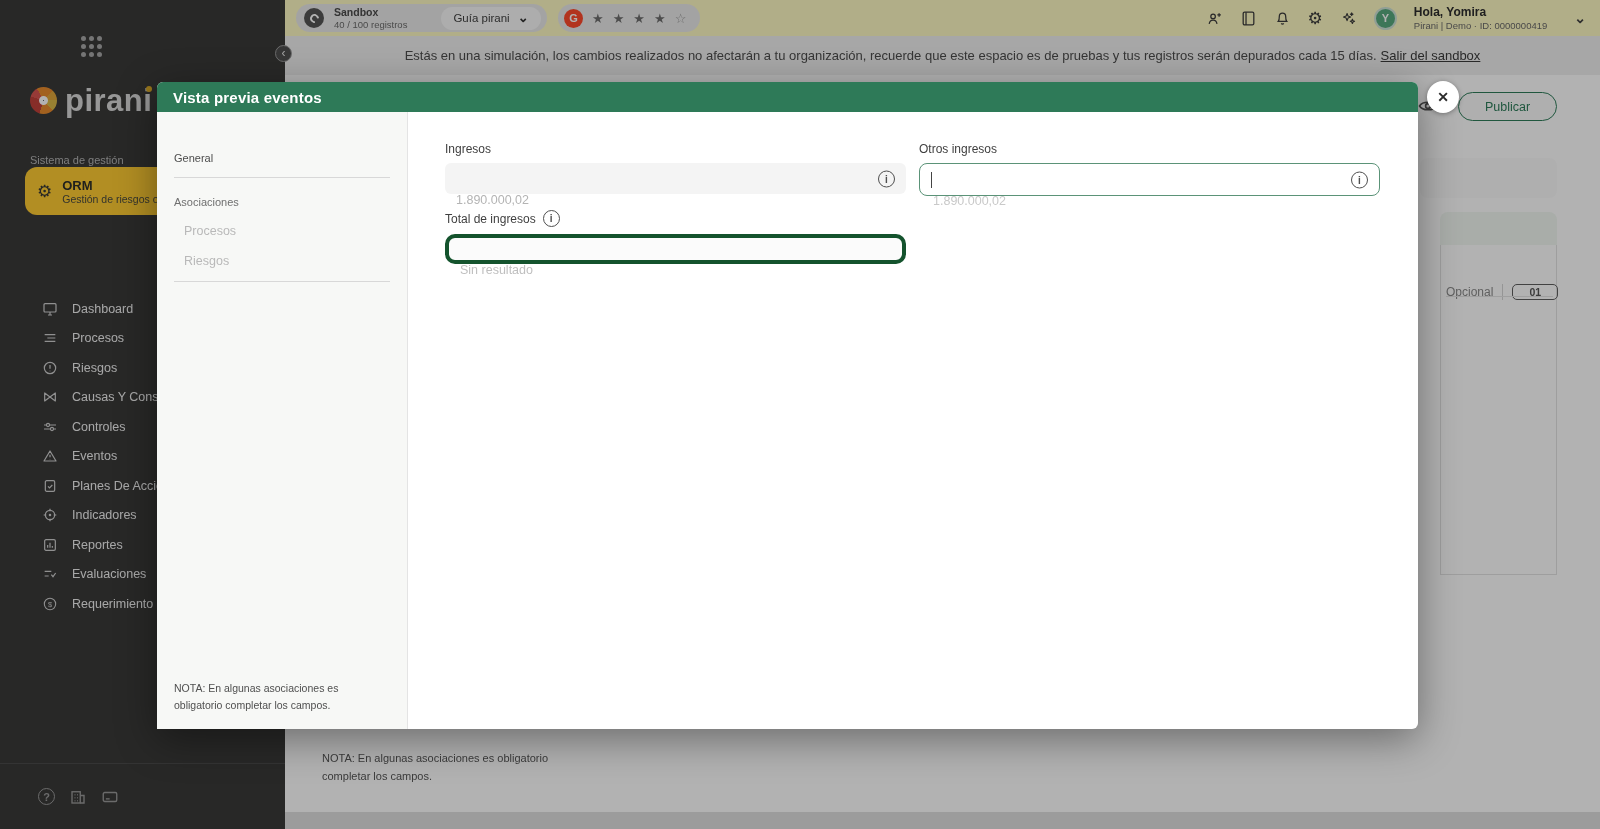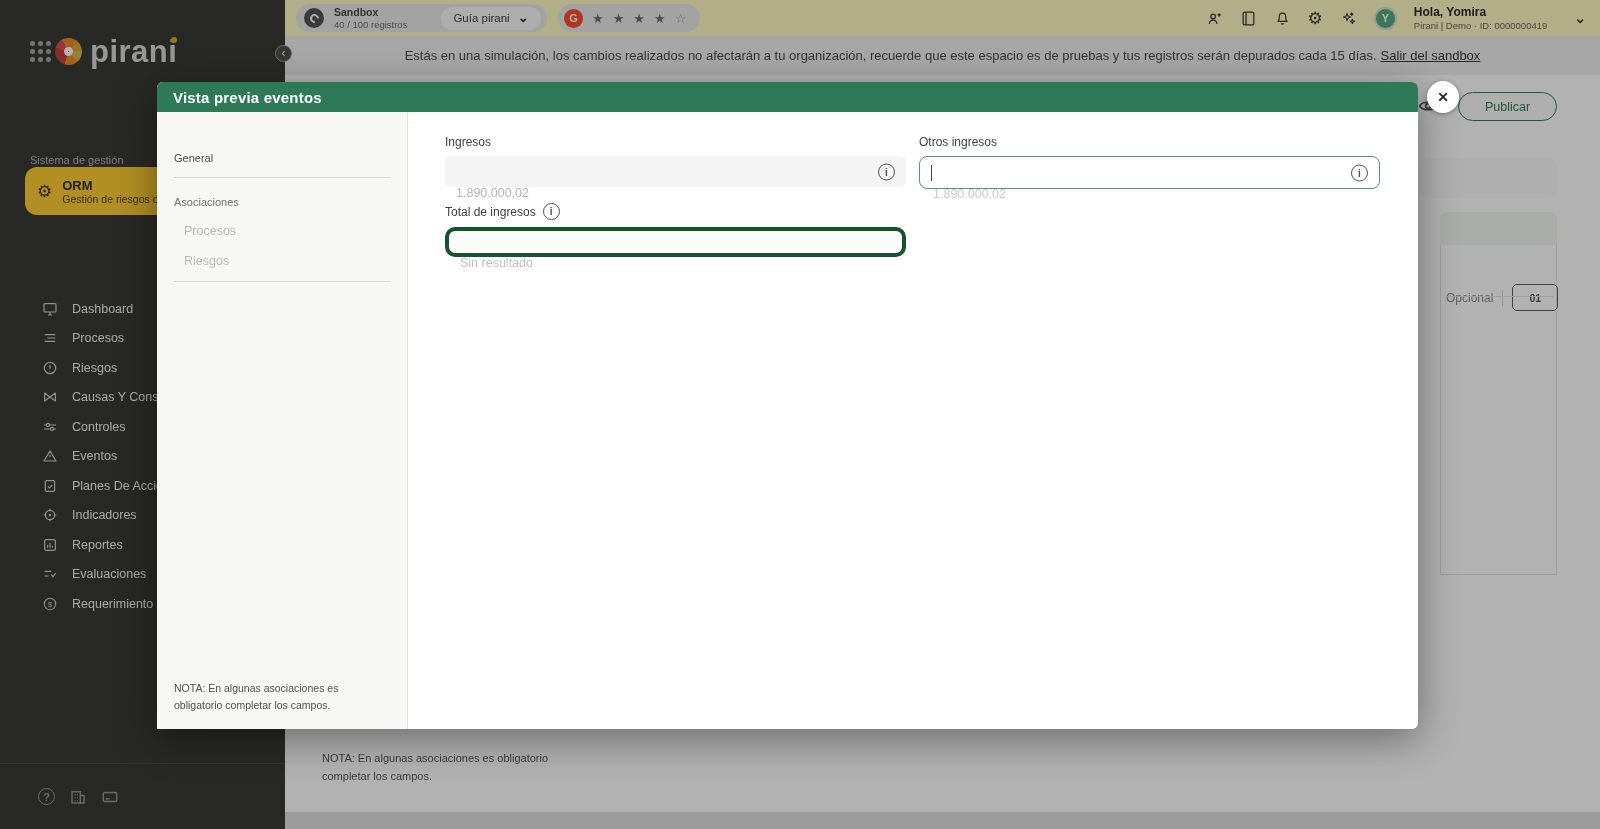--- a/index.html
+++ b/index.html
@@ -5,21 +5,21 @@
   html,body{margin:0;padding:0;background:#888;}
   *{box-sizing:border-box;}
   .stage{position:relative;width:1600px;height:829px;overflow:hidden;
          font-family:"Liberation Sans", sans-serif;background:#ffffff;}
 
   
   .app{position:absolute;inset:0;}
 
   
   .sidebar{position:absolute;left:0;top:0;width:285px;height:829px;background:#3a3a39;}
-  .sidebar-top{position:absolute;left:30px;top:36px;display:flex;align-items:center;gap:4px;}
+  .sidebar-top{position:absolute;left:30px;top:36px;display:flex;align-items:center;gap:28px;flex-direction:column;}
   .dots-grid{display:grid;grid-template-columns:repeat(3,5px);grid-gap:3px;cursor:pointer;}
   .dots-grid i{width:5px;height:5px;border-radius:50%;background:#a8a8a8;display:block;}
   .logo{display:flex;align-items:center;gap:8px;}
   .logo-ring{width:27px;height:27px;border-radius:50%;display:grid;place-items:center;
              background:conic-gradient(#e98b2d 0 12%, #e0a53a 12% 25%, #d8b948 25% 38%, #e98b2d 38% 55%, #c2413a 55% 80%, #d9534f 80% 92%, #e98b2d 92% 100%);}
   .logo-hole{width:9px;height:9px;border-radius:50%;background:#343433;border:4px solid #ffffff;}
   .logo-text{position:relative;font-size:31px;font-weight:600;letter-spacing:.5px;color:#d8d8d8;line-height:1;}
   .logo-text .idot{position:absolute;right:0px;top:1px;width:6px;height:6px;border-radius:50%;background:#d9a928;}
   .sys-label{position:absolute;left:30px;top:154px;font-size:11px;color:#b5b5b5;}
   .orm-badge{position:absolute;left:25px;top:167px;width:256px;height:48px;border-radius:12px;
@@ -77,21 +77,21 @@
   .eye{position:absolute;left:1418px;top:99px;width:20px;height:14px;color:#555;}
   .publish-btn{position:absolute;left:1458px;top:92px;width:99px;height:29px;border-radius:15px;
                border:1px solid #2e7d5a;background:#fbfbfb;color:#2e7d5a;font-size:12.5px;
                font-family:"Liberation Sans",sans-serif;cursor:pointer;}
   .bg-card-strip{position:absolute;left:1420px;top:158px;width:137px;height:40px;background:#fbfbfb;border-radius:8px;}
   .bg-green-band{position:absolute;left:1440px;top:212px;width:117px;height:33px;background:#f2f8f2;border-radius:8px 8px 0 0;}
   .bg-card{position:absolute;left:1440px;top:245px;width:117px;height:330px;background:#fff;border:1px solid #e2e2e2;border-top:none;}
   .opt-row{position:absolute;left:1446px;top:284px;display:flex;align-items:center;gap:9px;}
   .opt-label{font-size:12px;color:#8a8a8a;}
   .opt-sep{width:1px;height:16px;background:#d6d6d6;}
-  .opt-badge{min-width:22px;height:27px;border:1.5px solid #5f5f5f;border-radius:5px;color:#555;
+  .opt-badge{min-width:22px;height:16px;border:1.5px solid #5f5f5f;border-radius:5px;color:#555;
              font-size:10.5px;font-weight:bold;display:grid;place-items:center;padding:0 16px;}
   .opt-divider{position:absolute;left:1446px;top:296px;width:107px;height:1px;background:#e4e4e4;}
   .bg-bottom-panel{position:absolute;left:300px;top:640px;width:262px;height:102px;background:#fff;border-radius:0 0 8px 8px;}
   .bg-note{position:absolute;left:322px;top:750px;width:250px;font-size:11px;color:#565656;line-height:1.6;}
   .footer-band{position:absolute;left:285px;top:812px;width:1315px;height:17px;background:#e0e0e0;}
 
   
   .overlay{position:absolute;inset:0;background:rgba(0,0,0,0.30);z-index:10;}
 
   
@@ -101,21 +101,21 @@
   .modal-title{color:#fff;font-size:15px;font-weight:bold;letter-spacing:.2px;}
   .modal-body{display:flex;height:617px;}
   .mnav{width:251px;background:#f7f8f6;border-right:1px solid #e4e4e4;position:relative;padding:40px 17px 0 17px;flex:none;}
   .mnav-section{font-size:11px;color:#4d4d4d;}
   .mnav-selected{margin-top:11px;height:26px;line-height:26px;background:#e9f1eb;border-radius:3px;
                  color:#2f8f63;font-size:12.5px;padding-left:10px;cursor:pointer;}
   .mnav-div{margin-top:13px;height:1px;background:#d8d8d8;}
   .mnav-section.assoc{margin-top:18px;color:#6f6f6f;}
   .mnav-item{margin-top:16px;font-size:12.5px;color:#b9b9b9;padding-left:10px;cursor:pointer;}
   .mnav-note{position:absolute;left:17px;right:22px;bottom:16px;font-size:10.5px;color:#4f4f4f;line-height:1.55;}
-  .mform{flex:1;padding:23px 37px 0 37px;}
+  .mform{flex:1;padding:30px 37px 0 37px;}
   .frow{display:flex;gap:13px;}
   .fcol{width:461px;}
   .flabel{font-size:12px;color:#3f3f3f;margin-bottom:7px;display:flex;align-items:center;gap:7px;}
   .fwrap{position:relative;height:31px;border-radius:6px;background:#f4f4f4;display:flex;align-items:center;}
   .fwrap input{border:none;outline:none;background:transparent;width:100%;height:100%;padding:0 36px 0 11px;
                font-size:12.5px;color:#555;font-family:"Liberation Sans",sans-serif;margin-top:42px;}
   .fwrap input::placeholder{color:#b4b4b4;}
   .fwrap.focused{height:33px;background:#fff;border:1.5px solid #5b9378;border-radius:8px;}
   .fwrap.focused input::placeholder{color:#c9c9c9;}
   .caret{position:absolute;left:11px;top:8px;width:1.3px;height:16px;background:#444;}

